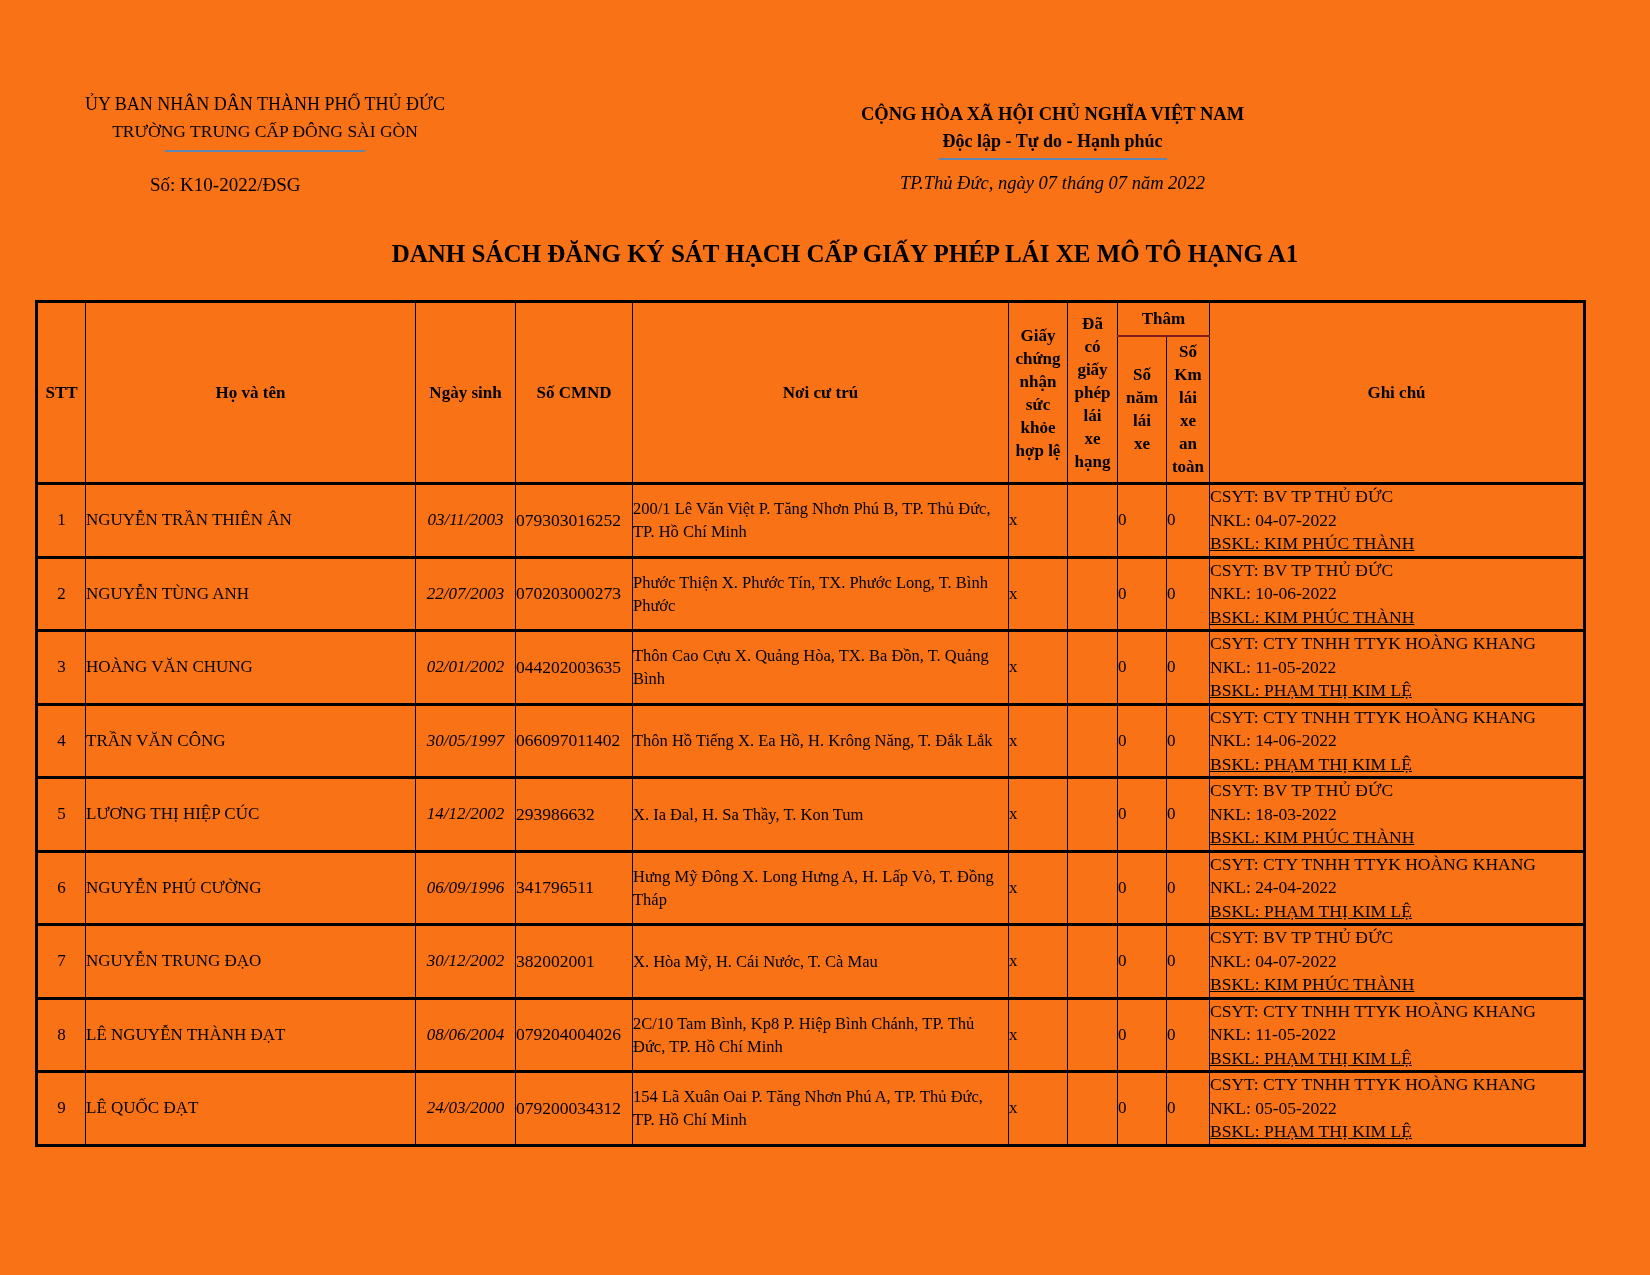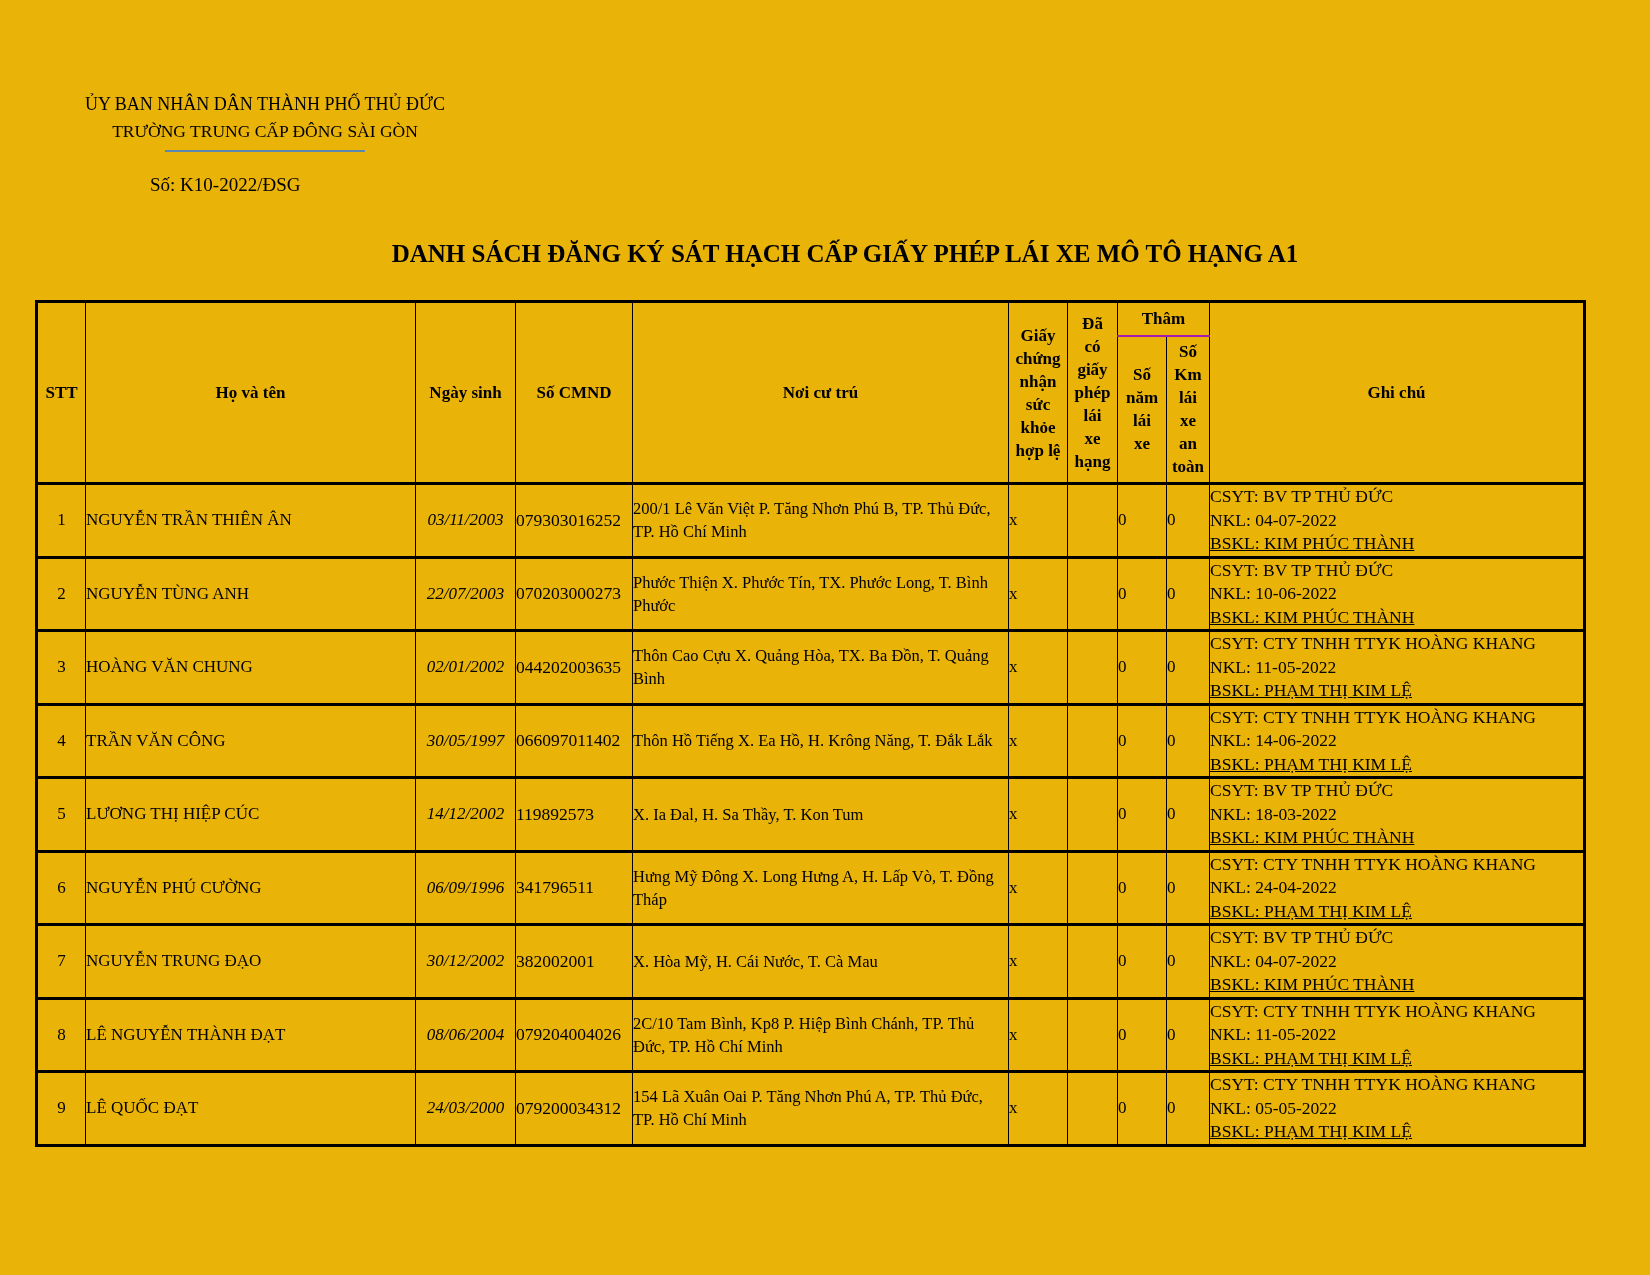--- a/index.html
+++ b/index.html
@@ -1,20 +1,20 @@
 <!DOCTYPE html>
 <html><head>
 <meta charset="utf-8">
 <style>
   html,body{margin:0;padding:0;background:#fff;}
   .page{
     position:relative;
     width:1650px;
     height:1275px;
-    background:#eab308;
+    background:#f97316;
     font-family:"Liberation Serif","DejaVu Serif",serif;
     color:#000;
     overflow:hidden;
   }
   
   .issuer{
     position:absolute; left:70px; top:94px; width:390px;
     text-align:center;
   }
   .issuer-l1{font-size:18px;}
@@ -53,21 +53,21 @@
     padding:0;
     vertical-align:middle;
     overflow:hidden;
   }
   thead th{
     font-size:17px; font-weight:bold; text-align:center;
     line-height:23px;
   }
   th.multi{white-space:pre-line;}
   tr.hrow1{height:34px;}
-  tr.hrow1 th.seniority{border-bottom:2px solid #a21caf;}
+  tr.hrow1 th.seniority{border-bottom:2px solid #7f1d1d;}
   tr.hrow2{height:148px;}
   tr.hrow2 th{border-top:2px solid #000;}
   tbody tr{height:71px;}
   td.c-stt{text-align:center; font-size:17px;}
   td.c-name{text-align:left; padding-left:4px; font-size:17px; white-space:nowrap;}
   td.c-dob{text-align:center; font-size:17px; white-space:nowrap;font-style:italic;}
   td.c-cmnd{text-align:left; padding-left:5px; font-size:17.5px; white-space:nowrap;}
   td.c-addr{text-align:left; padding:2px 3px 2px 5px; font-size:16.5px; line-height:23px;}
   td.c-x{text-align:left; padding-left:3px; font-size:17px;}
   td.c-note{text-align:left; padding-left:6px; font-size:17.5px;}
@@ -80,20 +80,26 @@
 <div class="page">
 
   <div class="issuer">
     <div class="issuer-l1">ỦY BAN NHÂN DÂN THÀNH PHỐ THỦ ĐỨC</div>
     <div class="issuer-l2">TRƯỜNG TRUNG CẤP ĐÔNG SÀI GÒN</div>
     <div class="rule rule-left" style="background: rgb(91, 135, 176);"></div>
   </div>
 
   <div class="doc-number">Số: K10-2022/ĐSG</div>
 
+  <div class="motto">
+    <div class="motto-l1">CỘNG HÒA XÃ HỘI CHỦ NGHĨA VIỆT NAM</div>
+    <div class="motto-l2">Độc lập - Tự do - Hạnh phúc</div>
+    <div class="rule rule-right" style="background: rgb(91, 135, 176);"></div>
+    <div class="place-date">TP.Thủ Đức, ngày 07 tháng 07 năm 2022</div>
+  </div>
 
   <div class="doc-title">DANH SÁCH ĐĂNG KÝ SÁT HẠCH CẤP GIẤY PHÉP LÁI XE MÔ TÔ HẠNG A1</div>
 
   <table class="reg">
     <colgroup>
       <col style="width:49px">
       <col style="width:330px">
       <col style="width:100px">
       <col style="width:117px">
       <col style="width:376px">
@@ -201,21 +207,21 @@
     <td class="c-note">
       <div class="note-line">CSYT: CTY TNHH TTYK HOÀNG KHANG</div>
       <div class="note-line">NKL: 14-06-2022</div>
       <div class="note-line bskl">BSKL: PHẠM THỊ KIM LỆ</div>
     </td>
   </tr>
         <tr>
     <td class="c-stt">5</td>
     <td class="c-name">LƯƠNG THỊ HIỆP CÚC</td>
     <td class="c-dob">14/12/2002</td>
-    <td class="c-cmnd">119892573</td>
+    <td class="c-cmnd">293986632</td>
     <td class="c-addr">X. Ia Đal, H. Sa Thầy, T. Kon Tum</td>
     <td class="c-x">x</td>
     <td class="c-x"></td>
     <td class="c-x">0</td>
     <td class="c-x">0</td>
     <td class="c-note">
       <div class="note-line">CSYT: BV TP THỦ ĐỨC</div>
       <div class="note-line">NKL: 18-03-2022</div>
       <div class="note-line bskl">BSKL: KIM PHÚC THÀNH</div>
     </td>

